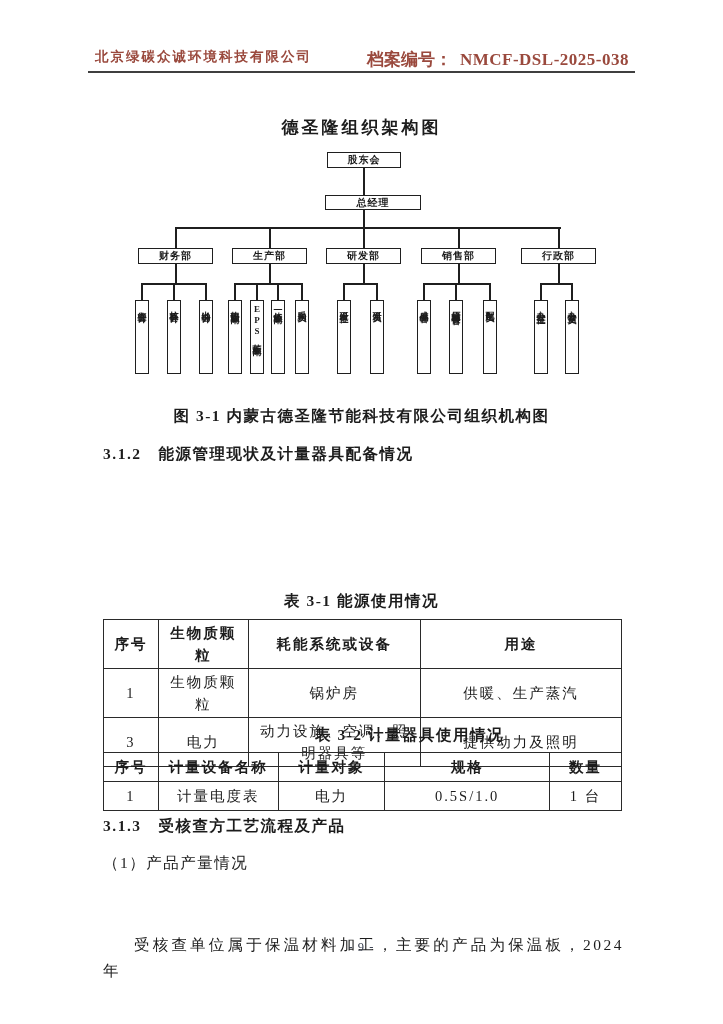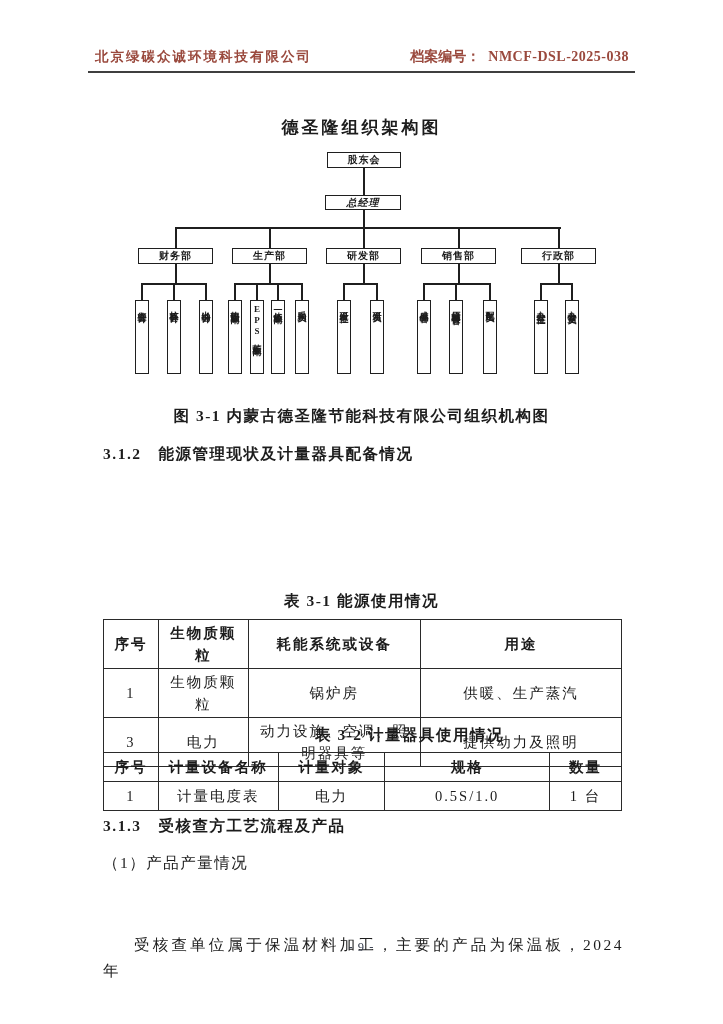--- a/index.html
+++ b/index.html
@@ -2,21 +2,21 @@
 <html><head>
 <meta charset="utf-8">
 <style>
   html,body{margin:0;padding:0;background:#ffffff;}
   #page{
     position:relative;width:723px;height:1024px;background:#ffffff;overflow:hidden;
     font-family:"Liberation Serif","DejaVu Serif",serif;color:#1c1c1c;
   }
   
   .hdr-company{position:absolute;left:95px;top:48px;font-size:13.5px;letter-spacing:2px;color:#9a493d;font-weight:bold;}
-  .hdr-archive{position:absolute;right:94px;top:48px;font-size:14px;color:#9a493d;font-weight:bold;}
+  .hdr-archive{position:absolute;right:94px;top:48px;font-size:17px;color:#9a493d;font-weight:bold;}
   .hdr-archive .num{letter-spacing:0.5px;margin-left:8px;}
   .hdr-rule{position:absolute;left:88px;top:71px;width:547px;height:2px;background:#3f3f3f;}
   
   .org-title{position:absolute;left:0;top:116px;width:723px;text-align:center;font-size:17px;font-weight:bold;letter-spacing:3px;}
   #org{position:absolute;left:100px;top:148px;width:520px;height:235px;}
   .obox{position:absolute;border:1.5px solid #1f1f1f;background:#fff;box-sizing:border-box;
         display:flex;align-items:center;justify-content:center;font-weight:bold;font-size:10px;letter-spacing:1px;}
   .vbox{position:absolute;border:1.5px solid #1f1f1f;background:#fff;box-sizing:border-box;
         width:14px;height:74px;top:152px;
         writing-mode:vertical-rl;text-orientation:upright;
@@ -53,21 +53,21 @@
   </div>
   <div class="hdr-rule"></div>
 
   <div class="org-title">德圣隆组织架构图</div>
 
   <div id="org">
 
     <div class="obox" style="left:227px;top:4px;width:74px;height:16px;">股东会</div>
     <div class="vline" style="left:263px;top:20px;height:27px;"></div>
 
-    <div class="obox" style="left:225px;top:47px;width:76px;height:15px;font-style:italic;">总经理</div>
+    <div class="obox" style="left:225px;top:47px;width:96px;height:15px;">总经理</div>
     <div class="vline" style="left:263px;top:62px;height:17px;"></div>
     <div class="hline" style="left:76px;top:79px;width:385px;"></div>
 
     <div class="vline" style="left:75px;top:79px;height:21px;"></div>
     <div class="vline" style="left:169px;top:79px;height:21px;"></div>
     <div class="vline" style="left:263px;top:79px;height:21px;"></div>
     <div class="vline" style="left:358px;top:79px;height:21px;"></div>
     <div class="vline" style="left:458px;top:79px;height:21px;"></div>
 
     <div class="obox" style="left:38px;top:100px;width:75px;height:16px;font-family:Liberation Mono, monospace;">财务部</div>

